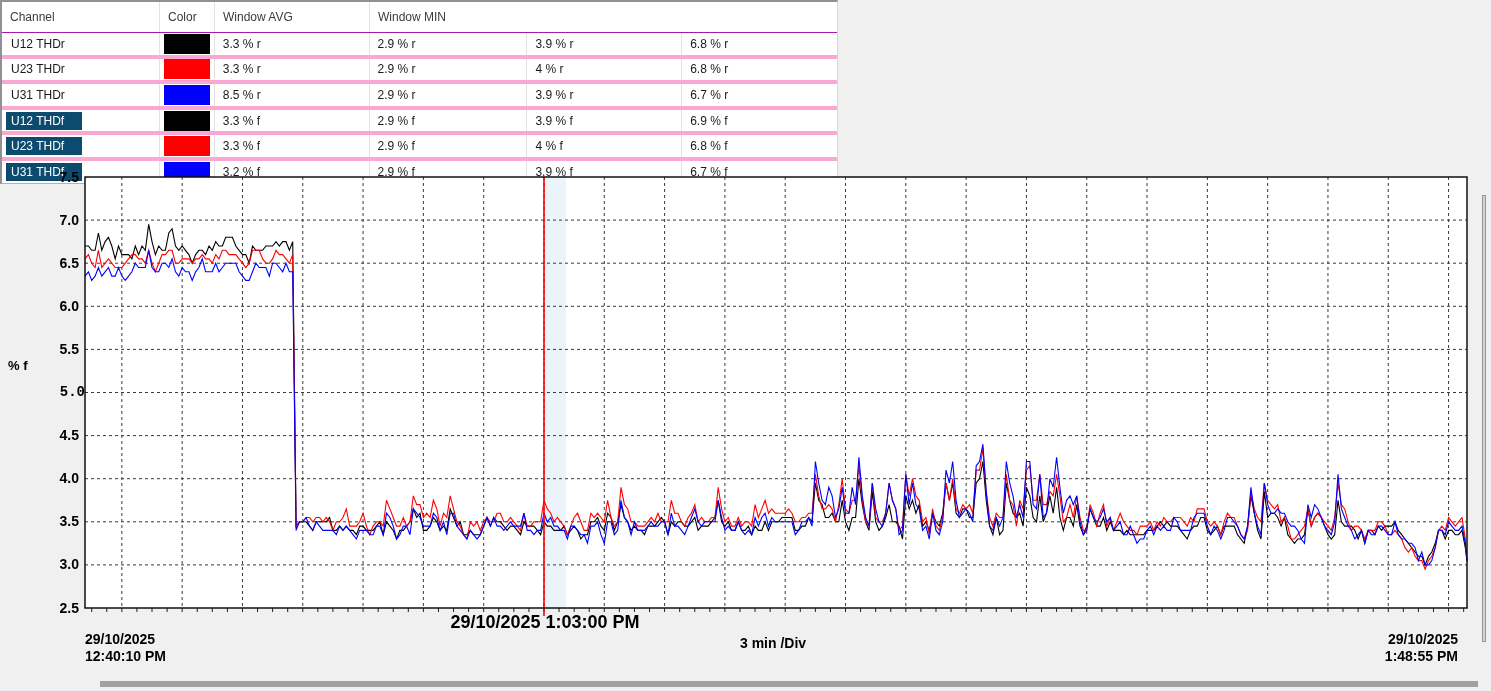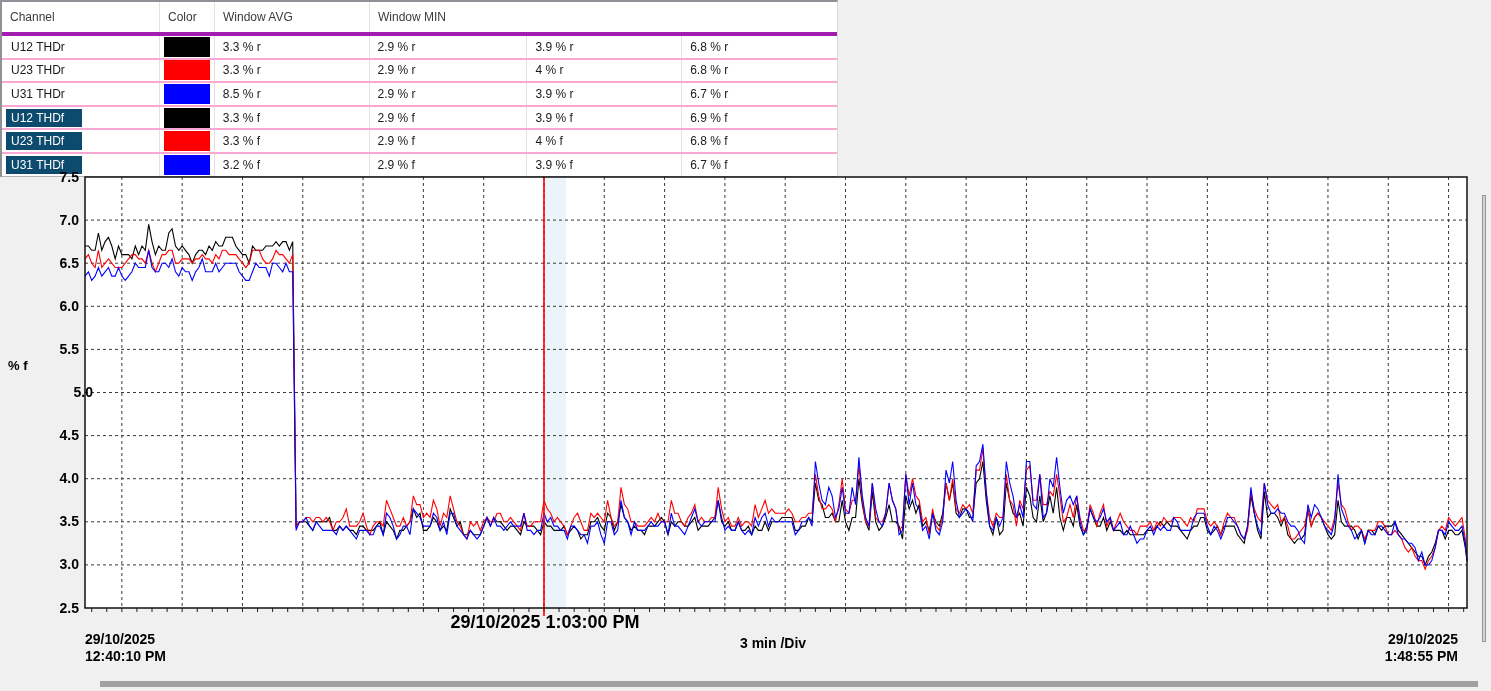--- a/index.html
+++ b/index.html
@@ -5,22 +5,22 @@
   html,body{margin:0;padding:0;background:#f0f0f0;font-family:"Liberation Sans",sans-serif;}
   .app{position:relative;width:1491px;height:691px;background:#f0f0f0;overflow:hidden;}
 
   
   .legend-table{
     position:absolute;left:0;top:0;width:838px;background:#fff;
     border-top:2px solid #8e9196;border-left:2px solid #8e9196;
     border-bottom:1px solid #aeb1b5;border-right:1px solid #d8d8d8;
     box-sizing:border-box;font-size:12px;color:#1a1a1a;
   }
-  .lt-header{display:flex;height:30px;align-items:center;border-bottom:4px solid #a21caf;color:#3c3c3c;}
-  .lt-row{display:flex;height:21.6px;align-items:center;border-top:2px solid #f9a8d4;}
+  .lt-header{display:flex;height:30px;align-items:center;border-bottom:1px solid #a21caf;color:#3c3c3c;}
+  .lt-row{display:flex;height:21.6px;align-items:center;border-top:4px solid #f9a8d4;}
   .lt-row:first-child{border-top:none;}
   .lt-cell{box-sizing:border-box;padding-left:8px;height:100%;display:flex;align-items:center;border-right:1px solid #e2e2e2;overflow:hidden;white-space:nowrap;}
   .lt-cell:last-child{border-right:none;}
   .col-channel{width:158px;padding-left:4px;}
   .col-color{width:55px;padding-left:0;}
   .col-cavg{width:155px;}
   .col-wmin{width:158px;}
   .col-wavg{width:155px;}
   .col-wmax{width:155px;}
   .chan-label{display:inline-block;min-width:66px;padding:2px 5px;}
@@ -268,21 +268,21 @@
         <rect x="85" y="177" width="1382" height="431" fill="none" stroke="#111" stroke-width="1.5"></rect>
       </svg>
 
     <div class="ylabel">% f</div>
     <div id="yticks">
         <div class="y-tick" style="left: 33px; top: 599.5px;">2.5</div>
         <div class="y-tick" style="left: 33px; top: 556.4px;">3.0</div>
         <div class="y-tick" style="left: 33px; top: 513.3px;">3.5</div>
         <div class="y-tick" style="left: 33px; top: 470.2px;">4.0</div>
         <div class="y-tick" style="left: 33px; top: 427.1px;">4.5</div>
-        <div class="y-tick" style="left: 47px; top: 384px;">5.0</div>
+        <div class="y-tick" style="left: 39px; top: 384px; font-family: Liberation Mono, monospace;">5.0</div>
         <div class="y-tick" style="left: 33px; top: 340.9px;">5.5</div>
         <div class="y-tick" style="left: 33px; top: 297.8px;">6.0</div>
         <div class="y-tick" style="left: 33px; top: 254.7px;">6.5</div>
         <div class="y-tick" style="left: 33px; top: 211.6px;">7.0</div>
         <div class="y-tick" style="left: 33px; top: 168.5px;">7.5</div>
       </div>
 
     <div class="cursor-label">29/10/2025 1:03:00 PM</div>
 
     <div class="start-label">

